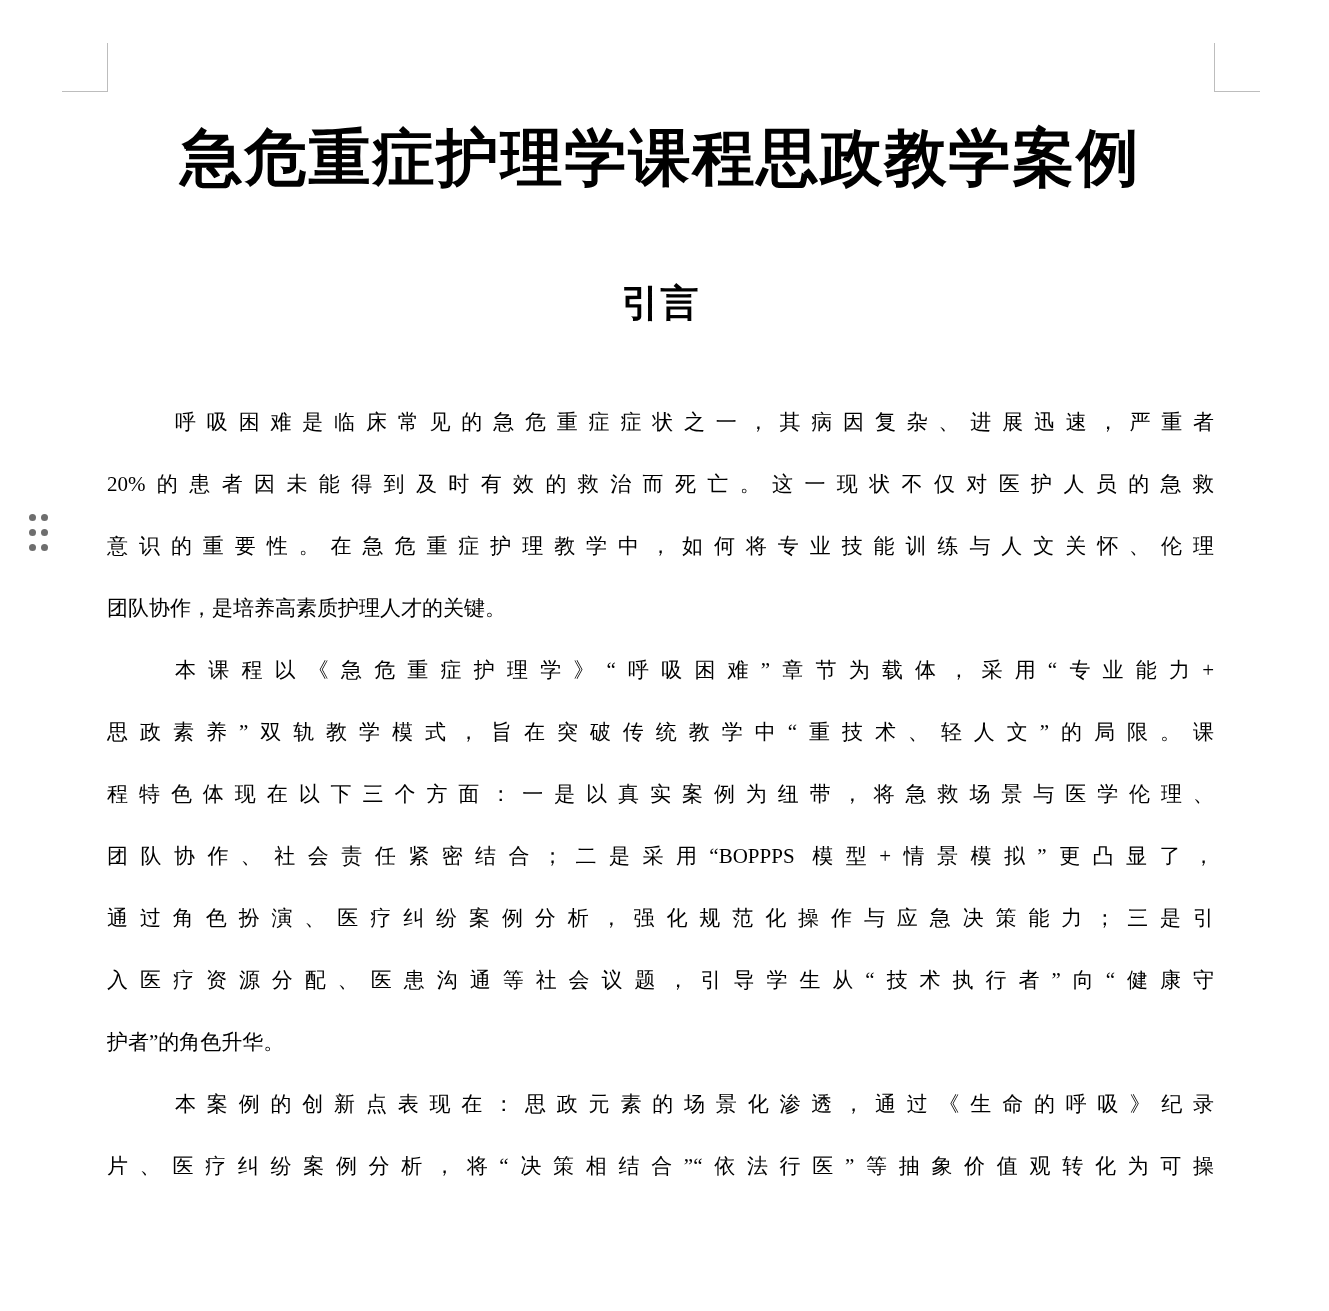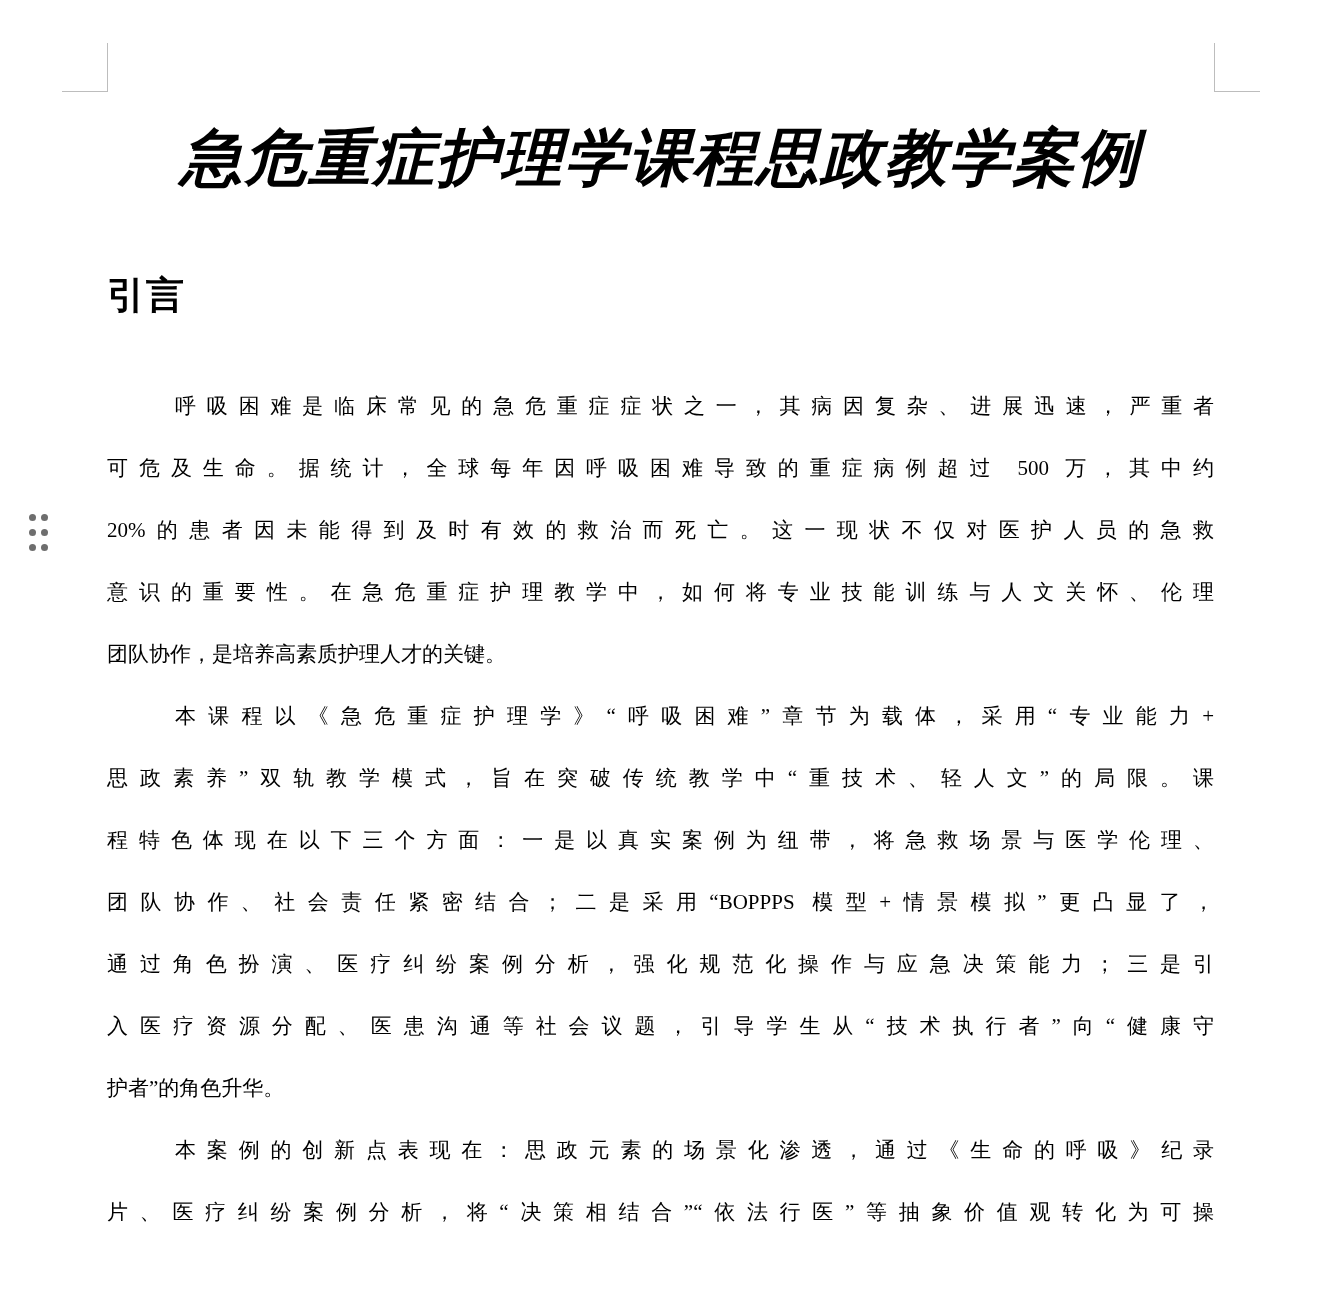--- a/index.html
+++ b/index.html
@@ -62,33 +62,32 @@
     width: 1107px;
   }
 
   .doc-title {
     margin: 0;
     padding-top: 22px;
     font-size: 62px;
     line-height: 90px;
     text-align: center;
     font-weight: bold;
-    font-style: italic;           
     letter-spacing: 2px;
     white-space: nowrap;
   }
 
   .section-heading {
-    margin: 0;
+    margin: 8px;
     padding-top: 69px;
     font-family: "Liberation Sans", "DejaVu Sans", sans-serif;
     font-weight: 600;
     font-size: 38px;
     line-height: 46px;
-    text-align: left;
+    text-align: center;
     letter-spacing: 1px;
   }
 
   .body-text {
     padding-top: 57px;
     font-size: 21px;
     line-height: 62px;
   }
   .body-text .line {
     text-align: justify;
@@ -117,21 +116,20 @@
   <span class="dot"></span>
 </div>
 
 <div class="content">
   <h1 class="doc-title">急危重症护理学课程思政教学案例</h1>
 
   <h2 class="section-heading">引言</h2>
 
   <div class="body-text">
       <div class="line first">呼吸困难是临床常见的急危重症症状之一，其病因复杂、进展迅速，严重者</div>
-      <div class="line">可危及生命。据统计，全球每年因呼吸困难导致的重症病例超过 500 万，其中约</div>
       <div class="line">20%的患者因未能得到及时有效的救治而死亡。这一现状不仅对医护人员的急救</div>
       <div class="line">意识的重要性。在急危重症护理教学中，如何将专业技能训练与人文关怀、伦理</div>
       <div class="line para-last">团队协作，是培养高素质护理人才的关键。</div>
       <div class="line first">本课程以《急危重症护理学》“呼吸困难”章节为载体，采用“专业能力+</div>
       <div class="line">思政素养”双轨教学模式，旨在突破传统教学中“重技术、轻人文”的局限。课</div>
       <div class="line">程特色体现在以下三个方面：一是以真实案例为纽带，将急救场景与医学伦理、</div>
       <div class="line">团队协作、社会责任紧密结合；二是采用“BOPPPS 模型+情景模拟”更凸显了，</div>
       <div class="line">通过角色扮演、医疗纠纷案例分析，强化规范化操作与应急决策能力；三是引</div>
       <div class="line">入医疗资源分配、医患沟通等社会议题，引导学生从“技术执行者”向“健康守</div>
       <div class="line para-last">护者”的角色升华。</div>

